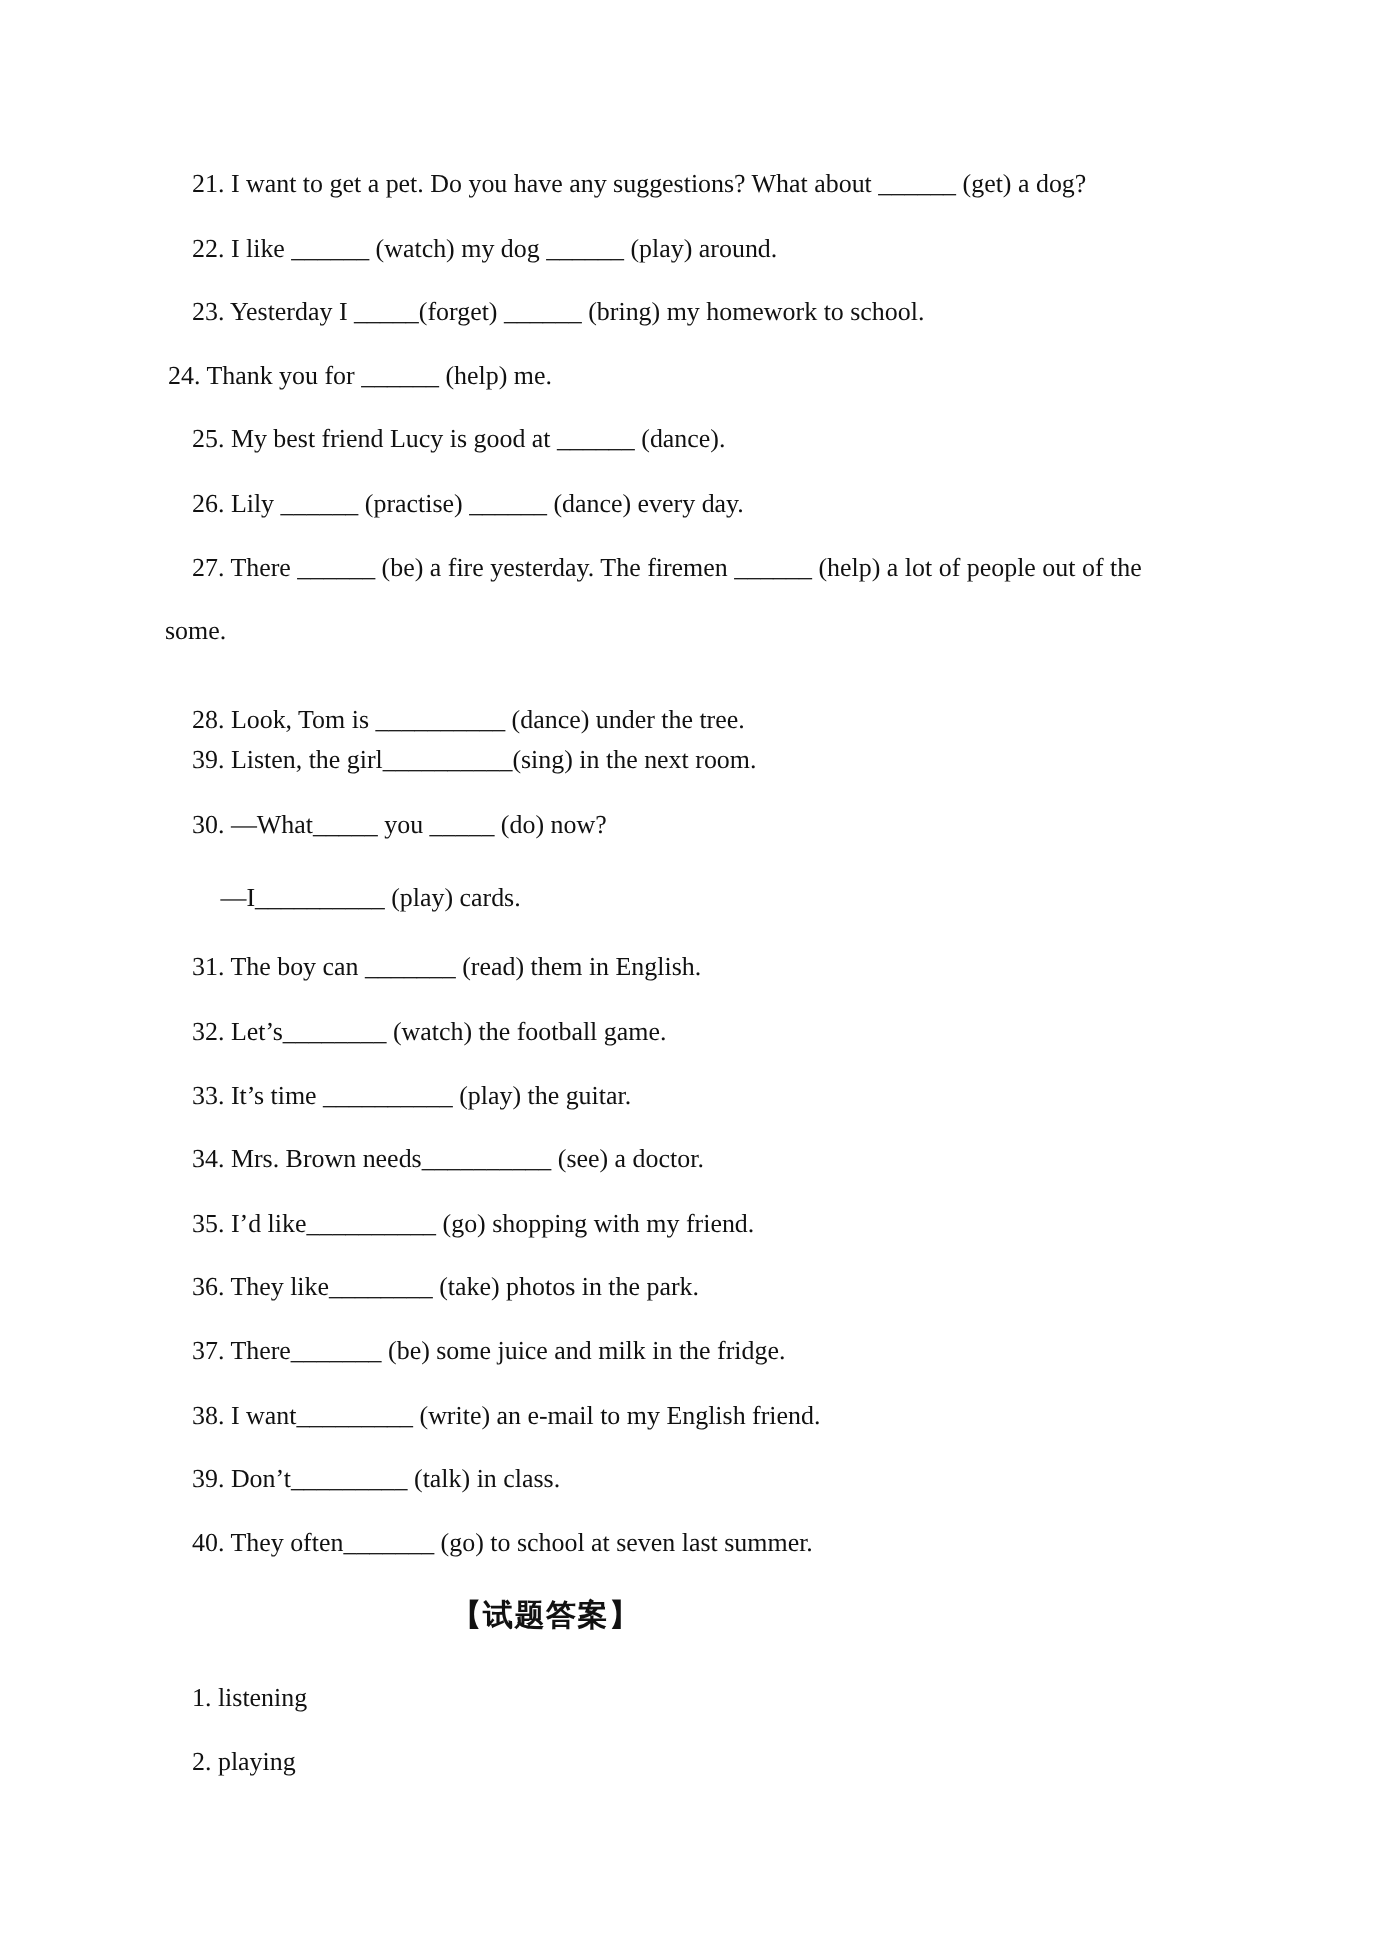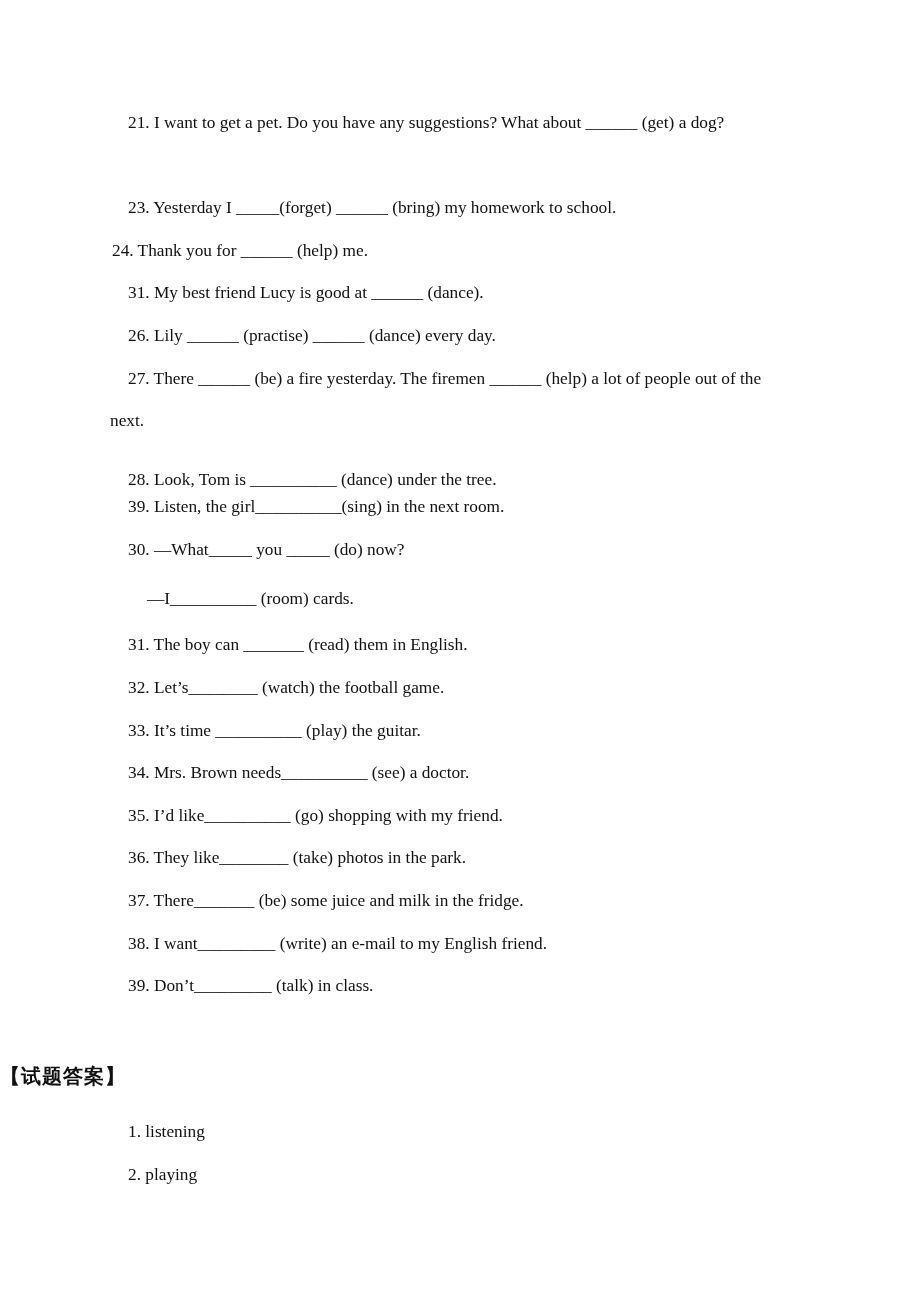--- a/index.html
+++ b/index.html
@@ -24,52 +24,54 @@
       position: absolute;
       font-size: 17.3px;
       line-height: 20px;
       white-space: pre;
       letter-spacing: 0px;
     }
     .heading {
       position: absolute;
       left: 0;
       width: 728px;
-      text-align: left;
+      text-align: center;
       font-family: "DejaVu Sans", sans-serif;
       font-weight: bold;
       font-size: 20px;
       line-height: 24px;
       letter-spacing: 1px;
     }
   </style>
 </head>
 <body>
 
 <div class="page">
 
   <div class="line" style="left:128px; top:113px;">21. I want to get a pet. Do you have any suggestions? What about ______ (get) a dog?</div>
+  <div class="line" style="left:128px; top:156px;">22. I like ______ (watch) my dog ______ (play) around.</div>
   <div class="line" style="left:128px; top:198px;">23. Yesterday I _____(forget) ______ (bring) my homework to school.</div>
   <div class="line" style="left:112px; top:241px;">24. Thank you for ______ (help) me.</div>
-  <div class="line" style="left:128px; top:283px;">31. My best friend Lucy is good at ______ (dance).</div>
+  <div class="line" style="left:128px; top:283px;">25. My best friend Lucy is good at ______ (dance).</div>
   <div class="line" style="left:128px; top:326px;">26. Lily ______ (practise) ______ (dance) every day.</div>
   <div class="line" style="left:128px; top:369px;">27. There ______ (be) a fire yesterday. The firemen ______ (help) a lot of people out of the</div>
-  <div class="line" style="left:110px; top:411px;">next.</div>
+  <div class="line" style="left:110px; top:411px;">some.</div>
   <div class="line" style="left:128px; top:470px;">28. Look, Tom is __________ (dance) under the tree.</div>
   <div class="line" style="left:128px; top:497px;">39. Listen, the girl__________(sing) in the next room.</div>
   <div class="line" style="left:128px; top:540px;">30. —What_____ you _____ (do) now?</div>
-  <div class="line" style="left:147px; top:589px;">—I__________ (room) cards.</div>
+  <div class="line" style="left:147px; top:589px;">—I__________ (play) cards.</div>
   <div class="line" style="left:128px; top:635px;">31. The boy can _______ (read) them in English.</div>
   <div class="line" style="left:128px; top:678px;">32. Let’s________ (watch) the football game.</div>
   <div class="line" style="left:128px; top:721px;">33. It’s time __________ (play) the guitar.</div>
   <div class="line" style="left:128px; top:763px;">34. Mrs. Brown needs__________ (see) a doctor.</div>
   <div class="line" style="left:128px; top:806px;">35. I’d like__________ (go) shopping with my friend.</div>
   <div class="line" style="left:128px; top:848px;">36. They like________ (take) photos in the park.</div>
   <div class="line" style="left:128px; top:891px;">37. There_______ (be) some juice and milk in the fridge.</div>
   <div class="line" style="left:128px; top:934px;">38. I want_________ (write) an e-mail to my English friend.</div>
   <div class="line" style="left:128px; top:976px;">39. Don’t_________ (talk) in class.</div>
+  <div class="line" style="left:128px; top:1019px;">40. They often_______ (go) to school at seven last summer.</div>
 
   <div class="heading" style="top:1064px;">【试题答案】</div>
 
   <div class="line" style="left:128px; top:1122px;">1. listening</div>
   <div class="line" style="left:128px; top:1165px;">2. playing</div>
 
 </div>
 
 </body></html>

